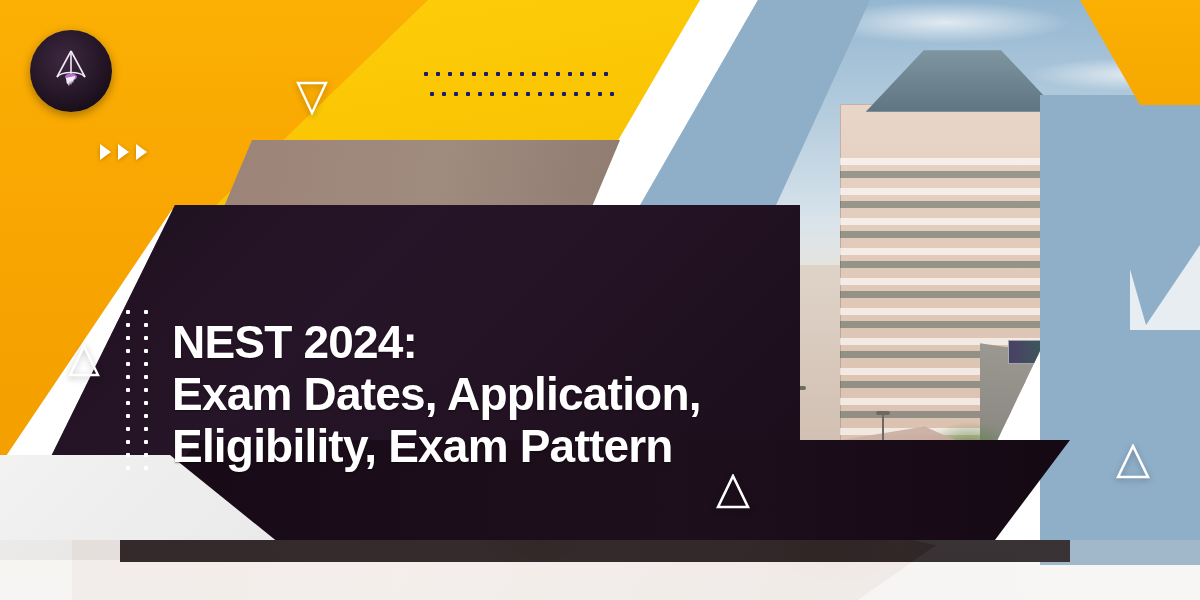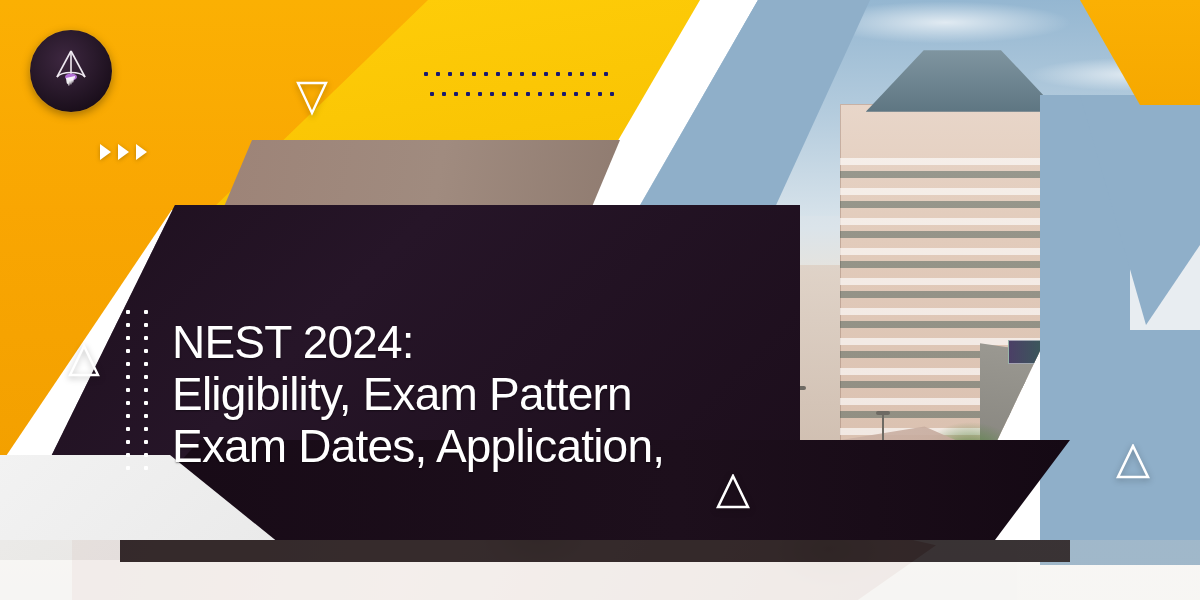--- a/index.html
+++ b/index.html
@@ -205,21 +205,21 @@
   }
 
   
   .title-wrap{
     position:absolute;left:172px;top:316px;width:620px;
     z-index:20;
   }
   .title-line{
     color:#ffffff;
     font-family:"Liberation Sans",sans-serif;
-    font-weight:normal;
+    font-weight:bold;
     font-size:46px;
     line-height:52px;
     letter-spacing:-0.8px;
     white-space:nowrap;
     text-shadow:0 1px 2px rgba(0,0,0,.45);
   }
 
   
   .dots-vert{
     position:absolute;left:126px;top:310px;
@@ -405,17 +405,17 @@
     <i></i>
       <i></i>
     <i></i>
       <i></i>
     <i></i>
       <i></i>
   </div>
 
   <div class="title-wrap">
     <div class="title-line">NEST 2024:</div>
+    <div class="title-line">Exam Dates, Application,</div>
     <div class="title-line">Eligibility, Exam Pattern</div>
-    <div class="title-line">Exam Dates, Application,</div>
   </div>
 
 </div>
 
 </body></html>

